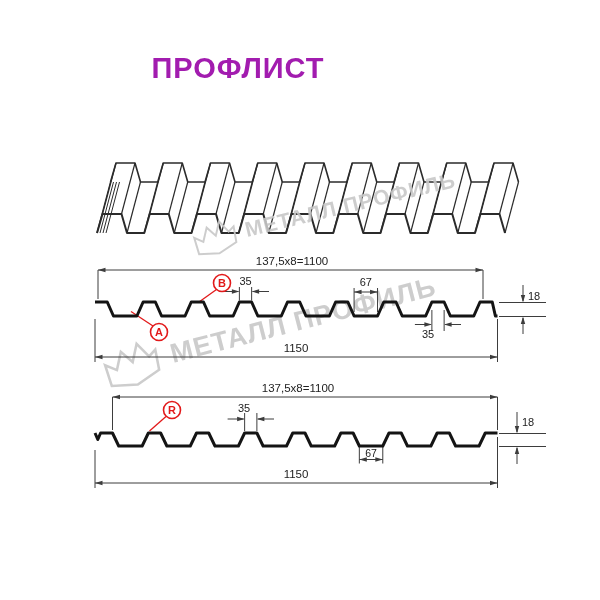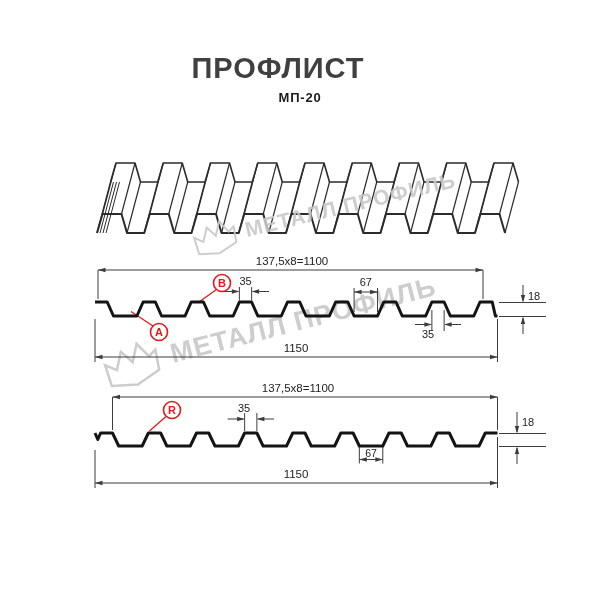--- a/index.html
+++ b/index.html
@@ -1,32 +1,31 @@
 <!DOCTYPE html>
 <html><head>
 <meta charset="utf-8">
 <style>
   html,body{margin:0;padding:0;background:#ffffff;}
   #stage{position:relative;width:600px;height:600px;background:#fff;overflow:hidden;
          font-family:"Liberation Sans",sans-serif;}
   .title{position:absolute;top:52px;left:0;width:476px;text-align:center;
-         font-size:29px;font-weight:800;letter-spacing:1px;color:#404040;padding-left:40px;}
+         font-size:29px;font-weight:800;letter-spacing:1px;color:#a21caf;}
   .subtitle{position:absolute;top:90px;left:0;width:600px;text-align:center;
          font-size:13px;font-weight:600;letter-spacing:0.8px;color:#1b1b1b;}
   .footer{position:absolute;top:531px;left:0;width:600px;text-align:center;
          font-size:15px;font-weight:700;letter-spacing:0.3px;color:#1d1d1d;}
   svg{position:absolute;left:0;top:0;}
   svg text{font-family:"Liberation Sans",sans-serif;}
 </style>
 </head>
 <body>
 
 <div id="stage">
   <div class="title">ПРОФЛИСТ</div>
-  <div class="subtitle">МП-20</div>
 
   <svg id="dwg" width="600" height="600" viewBox="0 0 600 600">
     <g id="layer3d">
         <polygon points="110.5,182 116,163 135,163 140.5,182 157.75,182 163.25,163 182.25,163 187.75,182 205,182 210.5,163 229.5,163 235,182 252.25,182 257.75,163 276.75,163 282.25,182 299.5,182 305,163 324,163 329.5,182 346.75,182 352.25,163 371.25,163 376.75,182 394,182 399.5,163 418.5,163 424,182 441.25,182 446.75,163 465.75,163 471.25,182 488.5,182 494,163 513,163 518.5,182 505,233 499.5,214 480.5,214 475,233 457.75,233 452.25,214 433.25,214 427.75,233 410.5,233 405,214 386,214 380.5,233 363.25,233 357.75,214 338.75,214 333.25,233 316,233 310.5,214 291.5,214 286,233 268.75,233 263.25,214 244.25,214 238.75,233 221.5,233 216,214 197,214 191.5,233 174.25,233 168.75,214 149.75,214 144.25,233 127,233 121.5,214 102.5,214 97,233" fill="#ffffff" stroke="none"></polygon>
         <line x1="97" y1="233" x2="110.5" y2="182" stroke="#2b2b2b" stroke-width="1.2"></line>
         <line x1="102.5" y1="214" x2="116" y2="163" stroke="#2b2b2b" stroke-width="1.2"></line>
         <line x1="121.5" y1="214" x2="135" y2="163" stroke="#2b2b2b" stroke-width="1.2"></line>
         <line x1="127" y1="233" x2="140.5" y2="182" stroke="#2b2b2b" stroke-width="1.2"></line>
         <line x1="144.25" y1="233" x2="157.75" y2="182" stroke="#2b2b2b" stroke-width="1.2"></line>
         <line x1="149.75" y1="214" x2="163.25" y2="163" stroke="#2b2b2b" stroke-width="1.2"></line>

